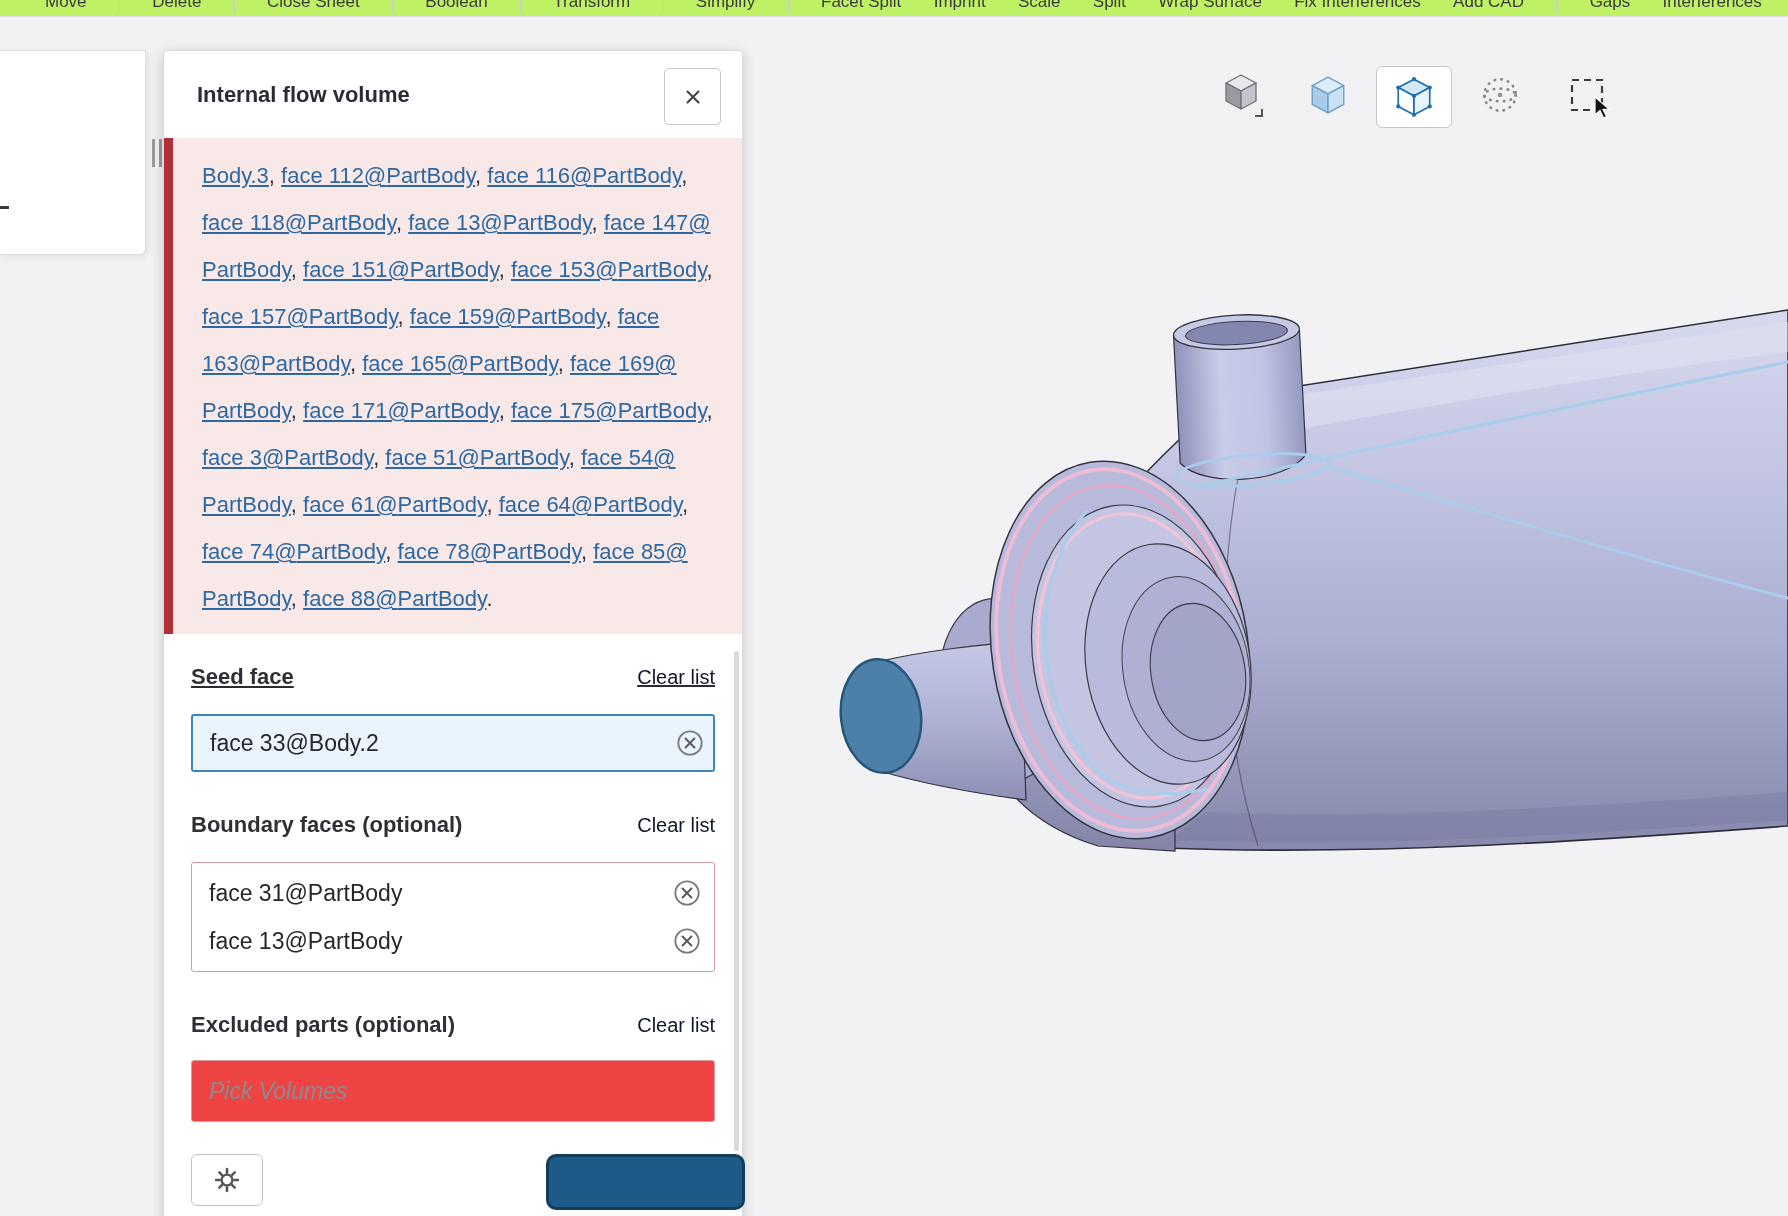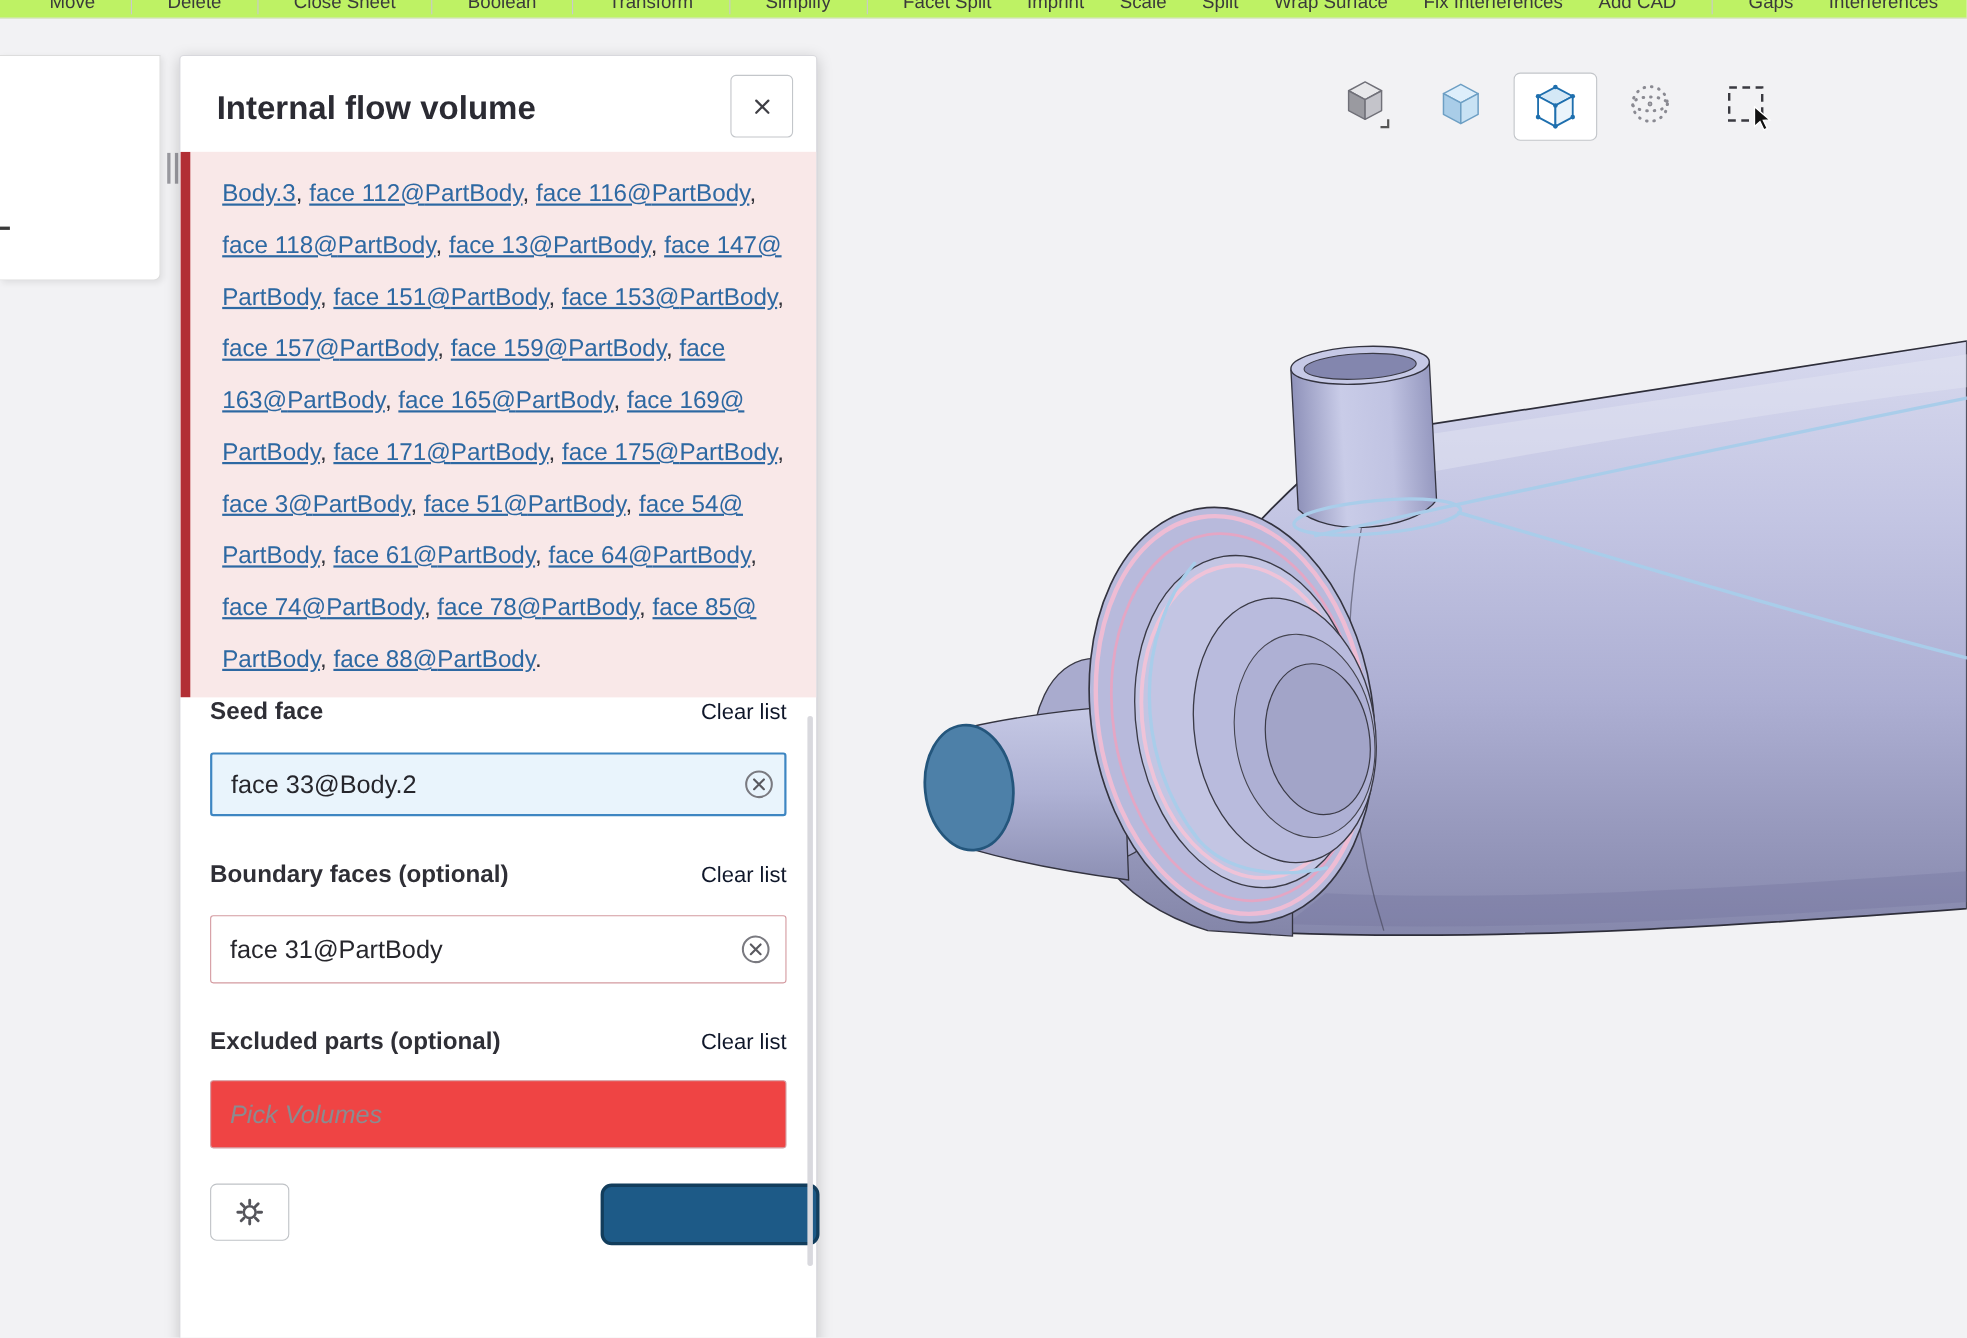--- a/index.html
+++ b/index.html
@@ -30,36 +30,36 @@
               box-shadow:2px 2px 6px rgba(0,0,0,.08);z-index:10;}
   .stub-dash{position:absolute;left:0;top:155px;width:9px;height:3px;background:#3a3a3a;}
   .drag-handle{position:absolute;left:152px;top:139px;z-index:12;display:flex;gap:4px;}
   .drag-handle i{display:block;width:3px;height:28px;background:#9a9aa0;}
 
   
   .dialog{position:absolute;left:163px;top:50px;width:580px;height:1200px;background:#fff;
           border:1px solid #d8d8dd;border-radius:4px;box-shadow:0 3px 14px rgba(0,0,0,.18);
           z-index:20;box-sizing:border-box;}
   .dlg-header{position:relative;height:87px;}
-  .dlg-title{position:absolute;left:33px;top:31px;font-size:30px;font-weight:700;color:#2b2b33;}
+  .dlg-title{position:absolute;left:33px;top:31px;font-size:22px;font-weight:700;color:#2b2b33;}
   .close-btn{position:absolute;right:21px;top:17px;width:57px;height:57px;background:#fff;
              border:1.5px solid #c3c6ca;border-radius:5px;display:flex;align-items:center;
              justify-content:center;cursor:pointer;padding:0;}
 
   .alert{position:relative;background:#f9e8e8;height:496px;overflow:hidden;box-sizing:border-box;
          padding:14px 26px 14px 38px;}
   .alert-bar{position:absolute;left:0;top:0;bottom:0;width:9px;background:#b22f35;}
   .alert-text{font-size:22px;line-height:47px;color:#33333a;width:512px;}
   .face-link{color:#2d68a2;text-decoration:underline;cursor:pointer;}
 
   .section{padding:0 27px;}
   .sec-head{display:flex;justify-content:space-between;align-items:baseline;height:30px;}
   .sec-title{font-size:22px;font-weight:700;color:#2f2f36;}
   .clear-link{font-size:20px;color:#0f172a;cursor:pointer;}
-  .sec-seed{}
+  .sec-seed{margin-top:30px;text-decoration:underline;}
   .sec-boundary{margin-top:40px;}
   .sec-excluded{margin-top:40px;}
 
   .input-wrap{position:relative;margin-top:20px;}
   .seed-input{width:100%;box-sizing:border-box;height:58px;font-size:23px;color:#26262c;
               padding:0 60px 0 17px;background:#e9f4fc;border:2px solid #3e86c2;border-radius:3px;
               outline:none;font-family:inherit;}
   .circle-x{background:transparent;border:none;padding:0;width:30px;height:30px;cursor:pointer;
             display:flex;align-items:center;justify-content:center;flex:0 0 auto;}
   .in-field{position:absolute;right:10px;top:50%;transform:translateY(-50%);}
@@ -257,20 +257,29 @@
     <div class="b-box">
         <div class="b-row">
           <span class="b-text">face 31@PartBody</span>
           <button class="circle-x">
             <svg width="28" height="28" viewBox="0 0 24 24" fill="none">
               <circle cx="12" cy="12" r="10" stroke="#7a7a80" stroke-width="1.6"></circle>
               <path d="M8.2 8.2 L15.8 15.8 M15.8 8.2 L8.2 15.8" stroke="#5a5a60" stroke-width="1.7" stroke-linecap="round"></path>
             </svg>
           </button>
         </div>
+        <div class="b-row">
+          <span class="b-text">face 13@PartBody</span>
+          <button class="circle-x">
+            <svg width="28" height="28" viewBox="0 0 24 24" fill="none">
+              <circle cx="12" cy="12" r="10" stroke="#7a7a80" stroke-width="1.6"></circle>
+              <path d="M8.2 8.2 L15.8 15.8 M15.8 8.2 L8.2 15.8" stroke="#5a5a60" stroke-width="1.7" stroke-linecap="round"></path>
+            </svg>
+          </button>
+        </div>
       </div>
   </div>
 
   <div class="section sec-excluded">
     <div class="sec-head">
       <span class="sec-title">Excluded parts (optional)</span>
       <span class="clear-link">Clear list</span>
     </div>
     <input class="excl-input" type="text" placeholder="Pick Volumes" style="">
   </div>

